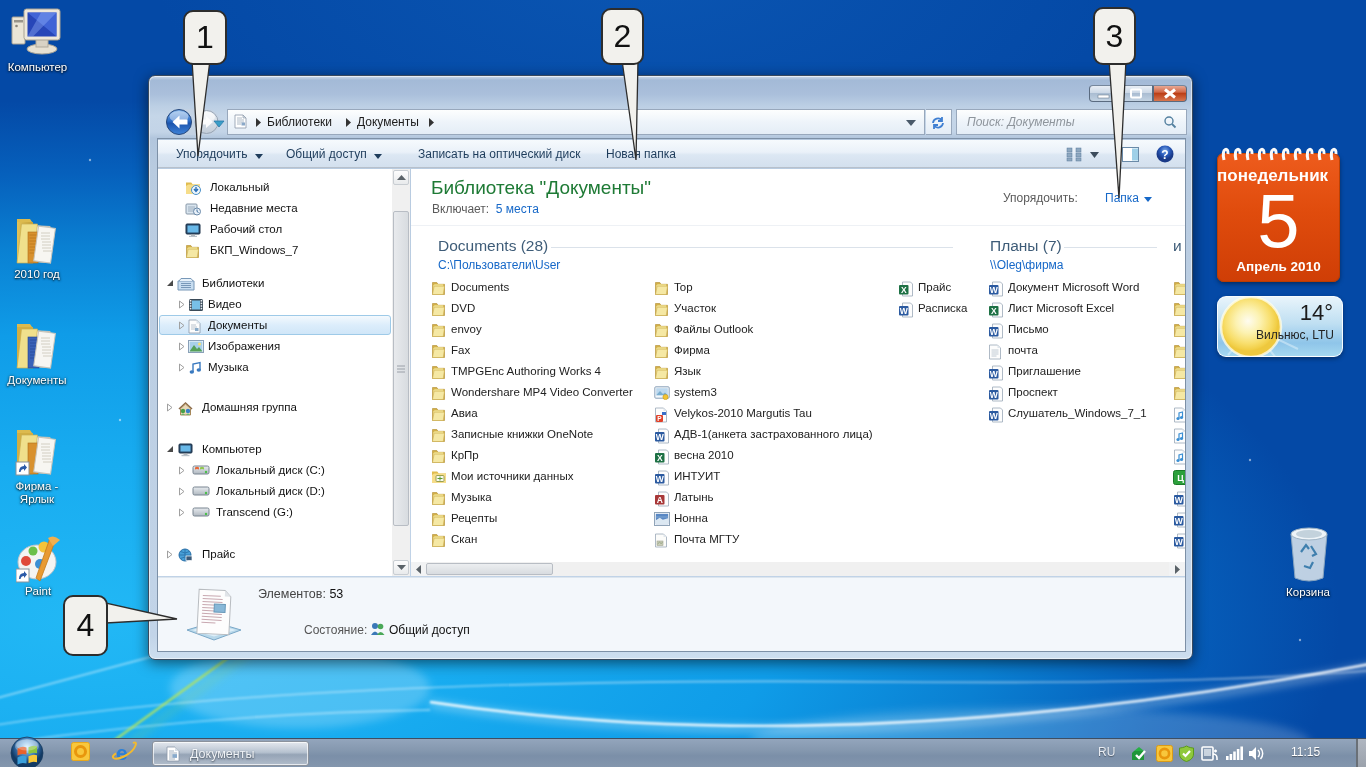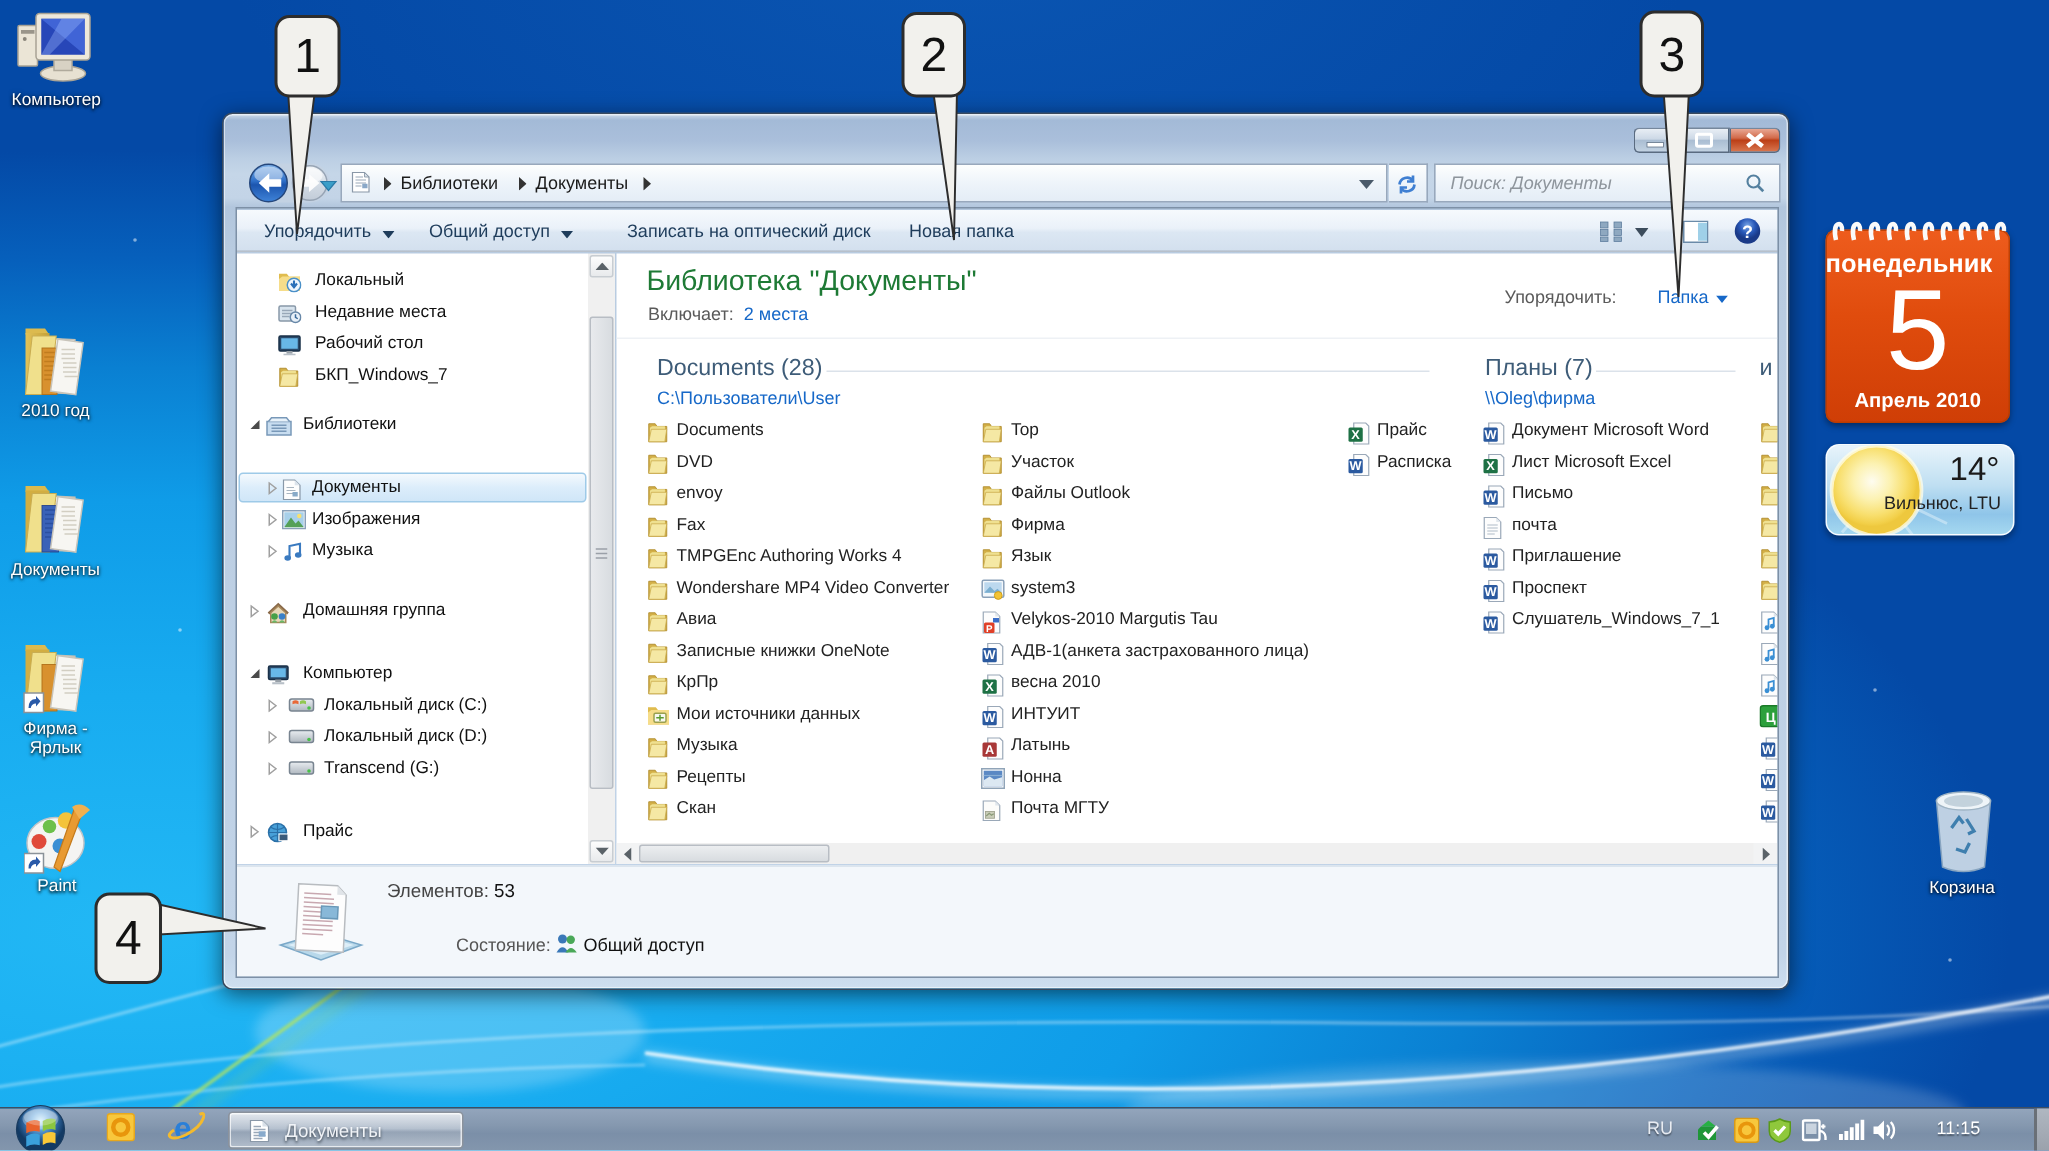--- a/index.html
+++ b/index.html
@@ -410,20 +410,42 @@
         </svg>
         <span style="position:absolute;left:19px;top:2px;display:inline-block">
           <svg width="18" height="14" viewBox="0 0 18 14">
             <path d="M1,4 h16 v9 h-16 z" fill="#c8ddF0" stroke="#7898b8"></path>
             <path d="M2,4 l2,-2.5 h10 l2,2.5" fill="#e8f2fa" stroke="#7898b8"></path>
             <path d="M4,6.5 h10 M4,8.5 h10 M4,10.5 h10" stroke="#7898b8" stroke-width="1"></path>
           </svg>
         </span>
         <span style="position:absolute;left:44px">Библиотеки</span>
       </div>
+      <div class="navrow" style="left:0;top:125px;width:234px">
+        <svg width="7" height="9" viewBox="0 0 7 9" style="left:20px;top:6px">
+          <path d="M1.5,1 L6,4.5 L1.5,8 Z" fill="none" stroke="#a0a0a0"></path>
+        </svg>
+        <span style="position:absolute;left:30px;top:2px;display:inline-block">
+          <svg width="16" height="14" viewBox="0 0 16 14">
+            <rect x="1" y="1" width="14" height="12" rx="1.5" fill="#3a4a58"></rect>
+            <rect x="4" y="2.5" width="8" height="9" fill="#78c0e8"></rect>
+            <g fill="#e8eef4">
+              <rect x="1.8" y="2" width="1.6" height="1.6"></rect>
+              <rect x="1.8" y="4.6" width="1.6" height="1.6"></rect>
+              <rect x="1.8" y="7.2" width="1.6" height="1.6"></rect>
+              <rect x="1.8" y="9.8" width="1.6" height="1.6"></rect>
+              <rect x="12.6" y="2" width="1.6" height="1.6"></rect>
+              <rect x="12.6" y="4.6" width="1.6" height="1.6"></rect>
+              <rect x="12.6" y="7.2" width="1.6" height="1.6"></rect>
+              <rect x="12.6" y="9.8" width="1.6" height="1.6"></rect>
+            </g>
+          </svg>
+        </span>
+        <span style="position:absolute;left:50px">Видео</span>
+      </div>
       <div class="navrow" style="left:0;top:146px;width:234px">
         <div style="position:absolute;left:1px;top:0px;width:232px;height:20px;border:1px solid #9ecae8;border-radius:3px;background:linear-gradient(to bottom,#f4f9fd,#dcedfb 50%,#d0e6f8)"></div>
         <svg width="7" height="9" viewBox="0 0 7 9" style="left:20px;top:6px">
           <path d="M1.5,1 L6,4.5 L1.5,8 Z" fill="none" stroke="#a0a0a0"></path>
         </svg>
         <span style="position:absolute;left:30px;top:2px;display:inline-block">
           <svg width="13" height="15" viewBox="0 0 13 15">
             <path d="M1,1 h7.5 l3.5,3.5 v9.5 h-11 z" fill="#fdfdfd" stroke="#8898a8" stroke-width=".8"></path>
             <path d="M8.5,1 l3.5,3.5 h-3.5 z" fill="#dce4ec"></path>
             <path d="M3,6 h5 M3,8 h6 M3,10 h6" stroke="#a8b4c0" stroke-width=".8"></path>
@@ -553,21 +575,21 @@
     <svg class="abs" width="8" height="8" style="left:5px;top:196px">
         <path d="M0,1 h8 M0,4 h8 M0,7 h8" stroke="#9aa0a8" stroke-width="1"></path>
       </svg>
     <div class="abs" style="left:1px;bottom:1px;width:16px;height:15px;background:linear-gradient(#fdfdfd,#e8eaec);border:1px solid #c8cdd2;border-radius:2px"></div>
     <svg class="abs" width="9" height="5" style="left:5px;bottom:6px">
         <path d="M4.5,5 L9,0 H0 Z" fill="#5a6268"></path>
       </svg>
   </div>
   <div id="filearea">
       <div class="abs" style="left:20px;top:8px;font-size:19px;color:#1e7a35">Библиотека "Документы"</div>
-      <div class="abs" style="left:21px;top:33px;font-size:12px"><span class="graytxt">Включает:</span>&nbsp; <span class="bluelink">2 места</span></div>
+      <div class="abs" style="left:21px;top:33px;font-size:12px"><span class="graytxt">Включает:</span>&nbsp; <span class="bluelink">5 места</span></div>
       <div class="abs graytxt" style="left:592px;top:22px;font-size:12px">Упорядочить:</div>
       <div class="abs bluelink" style="left:694px;top:22px;font-size:12px">Папка</div>
       <svg class="abs" width="8" height="5" style="left:733px;top:28px">
         <path d="M0,0 h8 l-4,5 z" fill="#1668c8"></path>
       </svg>
       <div class="abs" style="left:0px;top:56px;width:776px;height:1px;background:#eef1f5"></div>
       <div class="abs grouphdr" style="left:27px;top:68px">Documents (28)</div>
       <div class="abs" style="left:140px;top:78px;width:402px;height:1px;background:#dbe2ea"></div>
       <div class="abs bluelink" style="left:27px;top:89px;font-size:12px">C:\Пользователи\User</div>
       <div class="abs grouphdr" style="left:579px;top:68px">Планы (7)</div>

